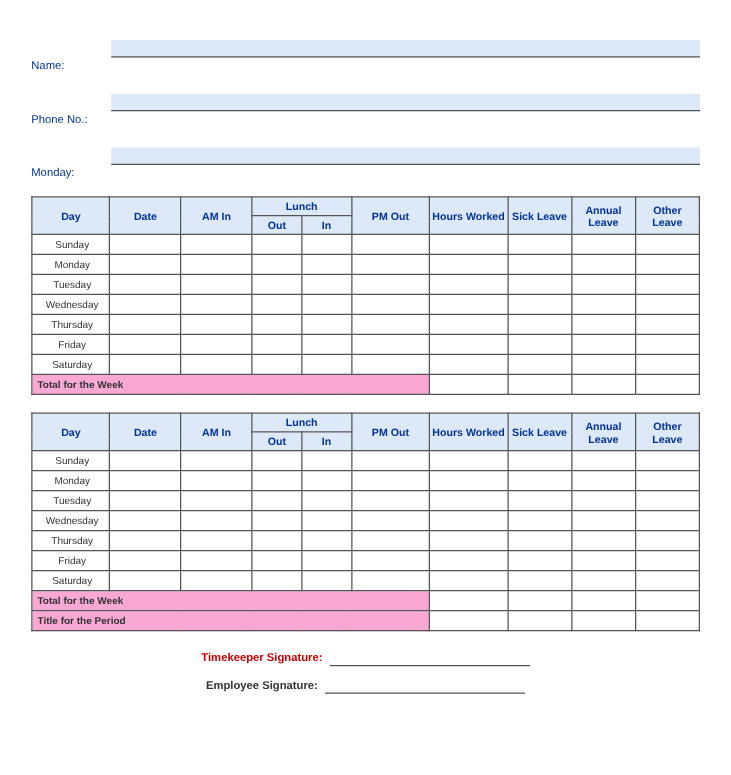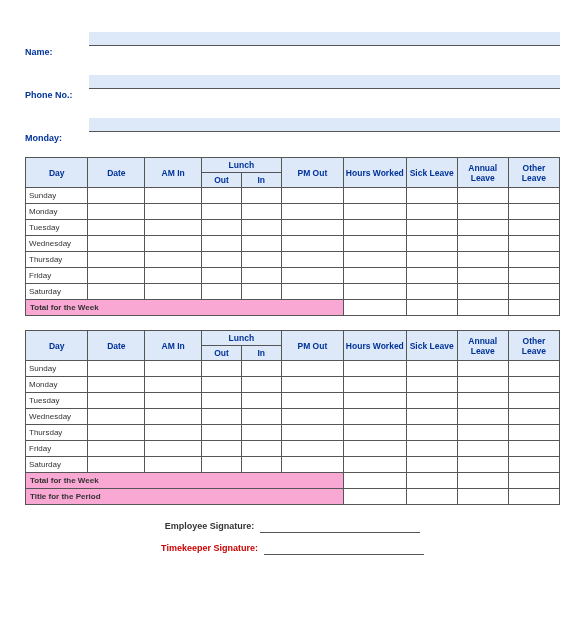--- a/index.html
+++ b/index.html
@@ -25,21 +25,21 @@
       flex-direction: column;
       gap: 6px;
     }
     .field-row {
       display: flex;
       align-items: center;
       gap: 4px;
     }
     .field-label {
       font-size: 9px;
-      font-weight: bold;
+      font-weight: normal;
       white-space: nowrap;
       color: #003399;
       min-width: 60px;
       margin-top: 27px;
     }
     .field-line {
       flex: 1;
       border-bottom: 1px solid #555;
       height: 14px;
       background: #dde8f8;
@@ -61,21 +61,21 @@
     .timesheet-table th {
       background: #dde8f8;
       font-weight: bold;
       color: #003399;
       vertical-align: middle;
     }
     .timesheet-table td {
       height: 16px;
     }
     .timesheet-table .day-cell {
-      text-align: left;
+      text-align: center;
       padding-left: 3px;
       font-size: 8px;
     }
     .timesheet-table .total-label {
       text-align: left;
       padding-left: 4px;
       font-size: 8px;
       font-weight: bold;
       background: #f9a8d4;
     }
@@ -365,20 +365,20 @@
       <td></td>
       <td></td>
       <td></td>
       <td></td>
     </tr>
     </tbody>
 </table>
 
 <div class="sig-section">
   <div class="sig-row">
+    <span class="sig-label red">Timekeeper Signature:</span>
+    <div class="sig-line"></div>
+  </div>
+  <div class="sig-row">
     <span class="sig-label">Employee Signature:</span>
     <div class="sig-line"></div>
   </div>
-  <div class="sig-row">
-    <span class="sig-label red">Timekeeper Signature:</span>
-    <div class="sig-line"></div>
-  </div>
 </div>
 
 </body></html>

